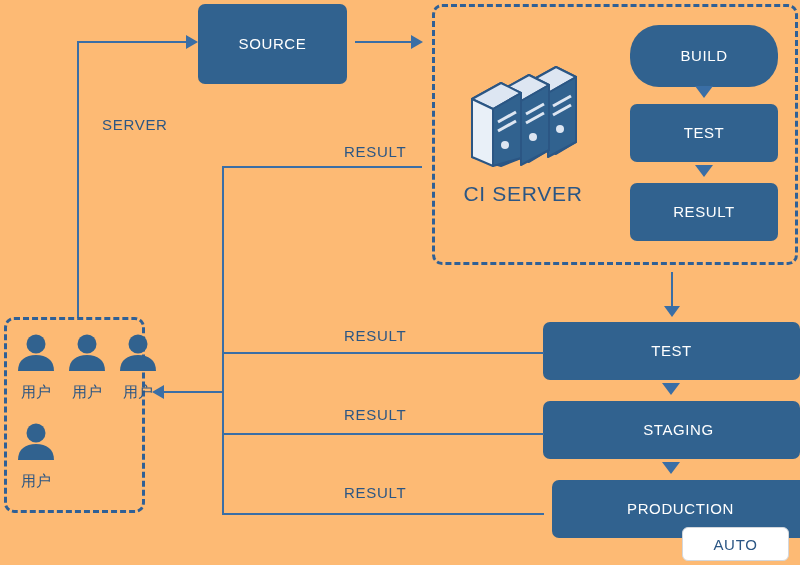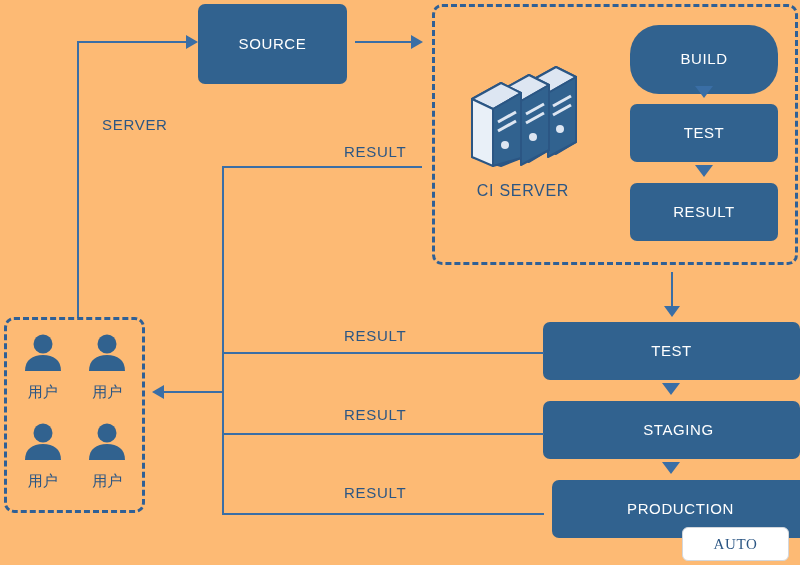--- a/index.html
+++ b/index.html
@@ -95,31 +95,31 @@
 
   
   .ci-server {
     position: absolute;
     display: flex;
     flex-direction: column;
     align-items: center;
   }
   .ci-server-label {
     color: #2B5684;
-    font-size: 16px;
+    font-size: 21px;
     letter-spacing: 0.7px;
     margin-top: 10px;
     white-space: nowrap;
   }
 
   
   .user-grid {
     position: absolute;
     display: grid;
-    grid-template-columns: repeat(2, 1fr);
+    grid-template-columns: repeat(3, 1fr);
     grid-template-rows: repeat(2, 1fr);
     row-gap: 8px;
     column-gap: 8px;
     gap: 7px;
   }
   .user-cell {
     display: flex;
     flex-direction: column;
     align-items: center;
     justify-content: flex-start;
@@ -194,21 +194,21 @@
           <polygon points="29,46 57,30 57,95 29,103" fill="#31628F" stroke="#2B5684" stroke-width="2" stroke-linejoin="round"></polygon>
           <line x1="34" y1="59" x2="52" y2="49" stroke="#DDE6F2" stroke-width="3"></line>
           <line x1="34" y1="68" x2="52" y2="58" stroke="#DDE6F2" stroke-width="3"></line>
           <circle cx="41" cy="82" r="4" fill="#DDE6F2"></circle>
         </g>
       </svg>
     </span>
     <span class="ci-server-label">CI SERVER</span>
   </div>
 
-  <div class="box" style="left:630px; top:25px; width:148px; height:69px;border-radius:29px;">
+  <div class="box" style="left:630px; top:25px; width:148px; height:62px;border-radius:29px;">
     <span>BUILD</span>
   </div>
   <div class="tri-down" style="left:695px; top:86px;"></div>
 
   <div class="box" style="left:630px; top:104px; width:148px; height:58px;">
     <span>TEST</span>
   </div>
   <div class="tri-down" style="left:695px; top:165px;"></div>
 
   <div class="box" style="left:630px; top:183px; width:148px; height:58px;">
@@ -225,21 +225,21 @@
 
   <div class="box" style="left:543px; top:401px; width:257px; height:58px;padding-left:14px;">
     <span>STAGING</span>
   </div>
   <div class="tri-down" style="left:662px; top:462px;"></div>
 
   <div class="box" style="left:543px; top:480px; width:257px; height:58px;margin-left:9px;">
     <span>PRODUCTION</span>
   </div>
 
-  <div class="auto-badge" style="left:682px; top:527px; width:107px; height:34px;font-family:Liberation Serif, serif;">
+  <div class="auto-badge" style="left:682px; top:527px; width:107px; height:34px;">
     <span>AUTO</span>
   </div>
 
   <div class="vline" style="left:222px; top:166px; height:348px;"></div>
 
   <div class="hline" style="left:222px; top:166px; width:200px;"></div>
   <div class="label" style="left:344px; top:143px;">RESULT</div>
 
   <div class="hline" style="left:222px; top:352px; width:322px;"></div>
   <div class="label" style="left:344px; top:327px;">RESULT</div>

